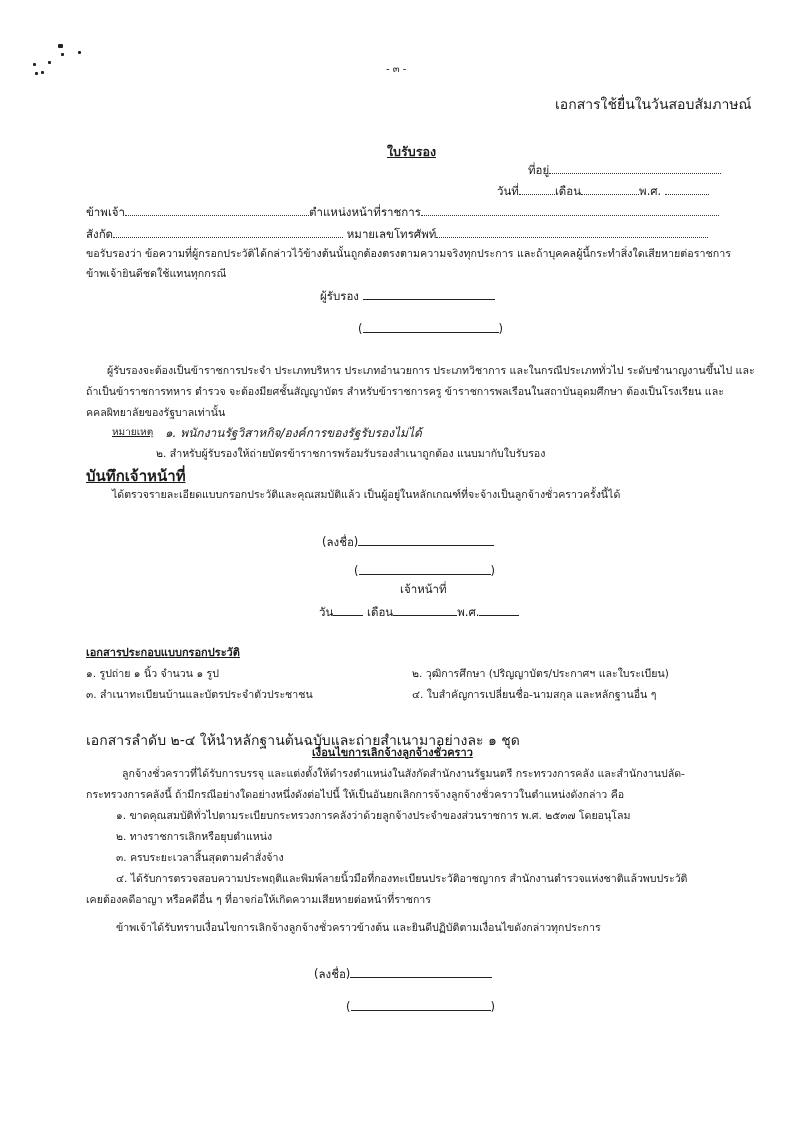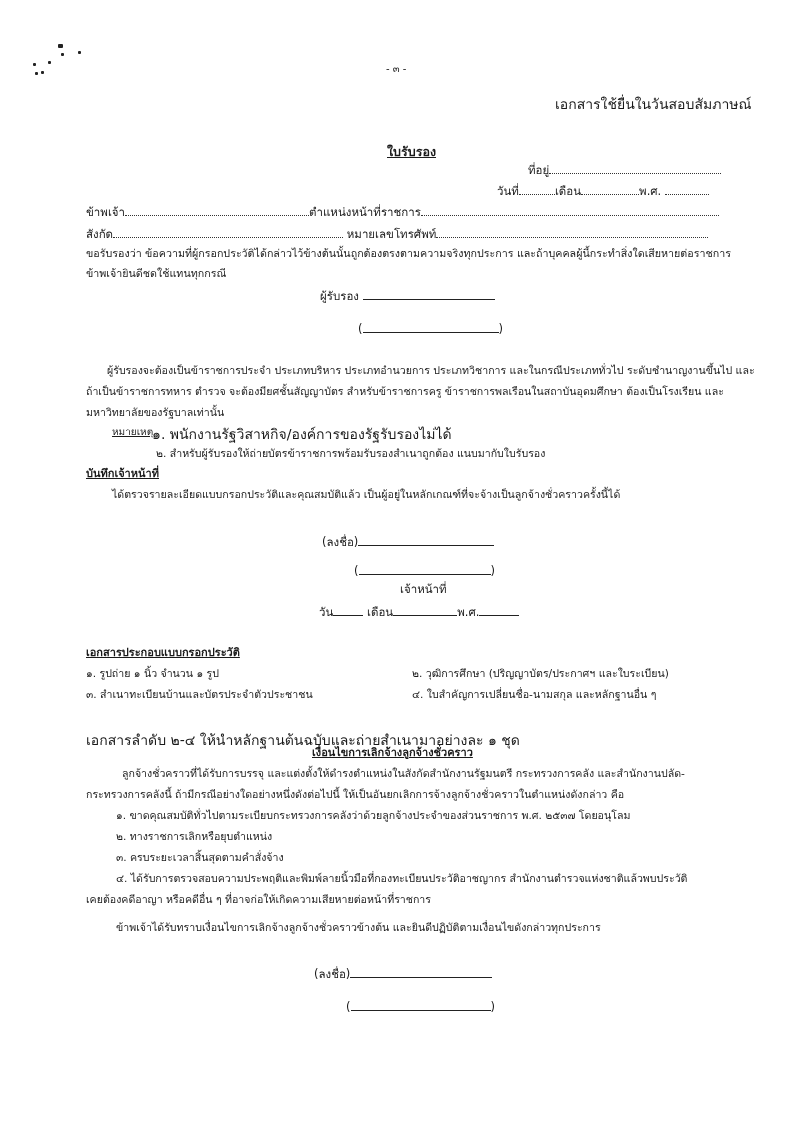--- a/index.html
+++ b/index.html
@@ -59,27 +59,27 @@
 <div class="abs" style="left:320px;top:288px;">
   <span>ผู้รับรอง</span>
   <span class="line" style="width:132px;"></span>
 </div>
 <div class="abs" style="left:358px;top:321px;">
   <span>(</span><span class="line" style="width:136px;"></span><span>)</span>
 </div>
 
 <div class="abs" style="left:86px;top:364px;font-size:10.6px;padding-left:21px;">ผู้รับรองจะต้องเป็นข้าราชการประจำ ประเภทบริหาร ประเภทอำนวยการ ประเภทวิชาการ และในกรณีประเภททั่วไป ระดับชำนาญงานขึ้นไป และ</div>
 <div class="abs" style="left:86px;top:385px;font-size:10.6px;">ถ้าเป็นข้าราชการทหาร ตำรวจ จะต้องมียศชั้นสัญญาบัตร สำหรับข้าราชการครู ข้าราชการพลเรือนในสถาบันอุดมศึกษา ต้องเป็นโรงเรียน และ</div>
-<div class="abs" style="left:86px;top:406px;font-size:10.6px;">มหาวิทยาลัยของรัฐบาลเท่านั้น</div>
+<div class="abs" style="left:86px;top:406px;font-size:10.6px;">คคลผิทยาลัยของรัฐบาลเท่านั้น</div>
 
 <div class="abs u" style="left:112px;top:426px;font-size:10px;">หมายเหตุ</div>
-<div class="abs" style="left:152px;top:426px;font-size:14px;">๑. พนักงานรัฐวิสาหกิจ/องค์การของรัฐรับรองไม่ได้</div>
+<div class="abs" style="left:165px;top:426px;font-size:12px;font-style:italic;">๑. พนักงานรัฐวิสาหกิจ/องค์การของรัฐรับรองไม่ได้</div>
 <div class="abs" style="left:156px;top:447px;font-size:10.6px;">๒. สำหรับผู้รับรองให้ถ่ายบัตรข้าราชการพร้อมรับรองสำเนาถูกต้อง แนบมากับใบรับรอง</div>
 
-<div class="abs b u" style="left:86px;top:467px;font-size:11px;">บันทึกเจ้าหน้าที่</div>
+<div class="abs b u" style="left:86px;top:467px;font-size:15px;">บันทึกเจ้าหน้าที่</div>
 <div class="abs" style="left:112px;top:488px;font-size:10.6px;">ได้ตรวจรายละเอียดแบบกรอกประวัติและคุณสมบัติแล้ว เป็นผู้อยู่ในหลักเกณฑ์ที่จะจ้างเป็นลูกจ้างชั่วคราวครั้งนี้ได้</div>
 
 <div class="abs" style="left:322px;top:534px;">
   <span>(ลงชื่อ)</span><span class="line" style="width:136px;"></span>
 </div>
 <div class="abs" style="left:354px;top:563px;">
   <span>(</span><span class="line" style="width:132px;"></span><span>)</span>
 </div>
 <div class="abs" style="left:400px;top:583px;text-align:right;">เจ้าหน้าที่</div>
 <div class="abs" style="left:319px;top:604px;">

